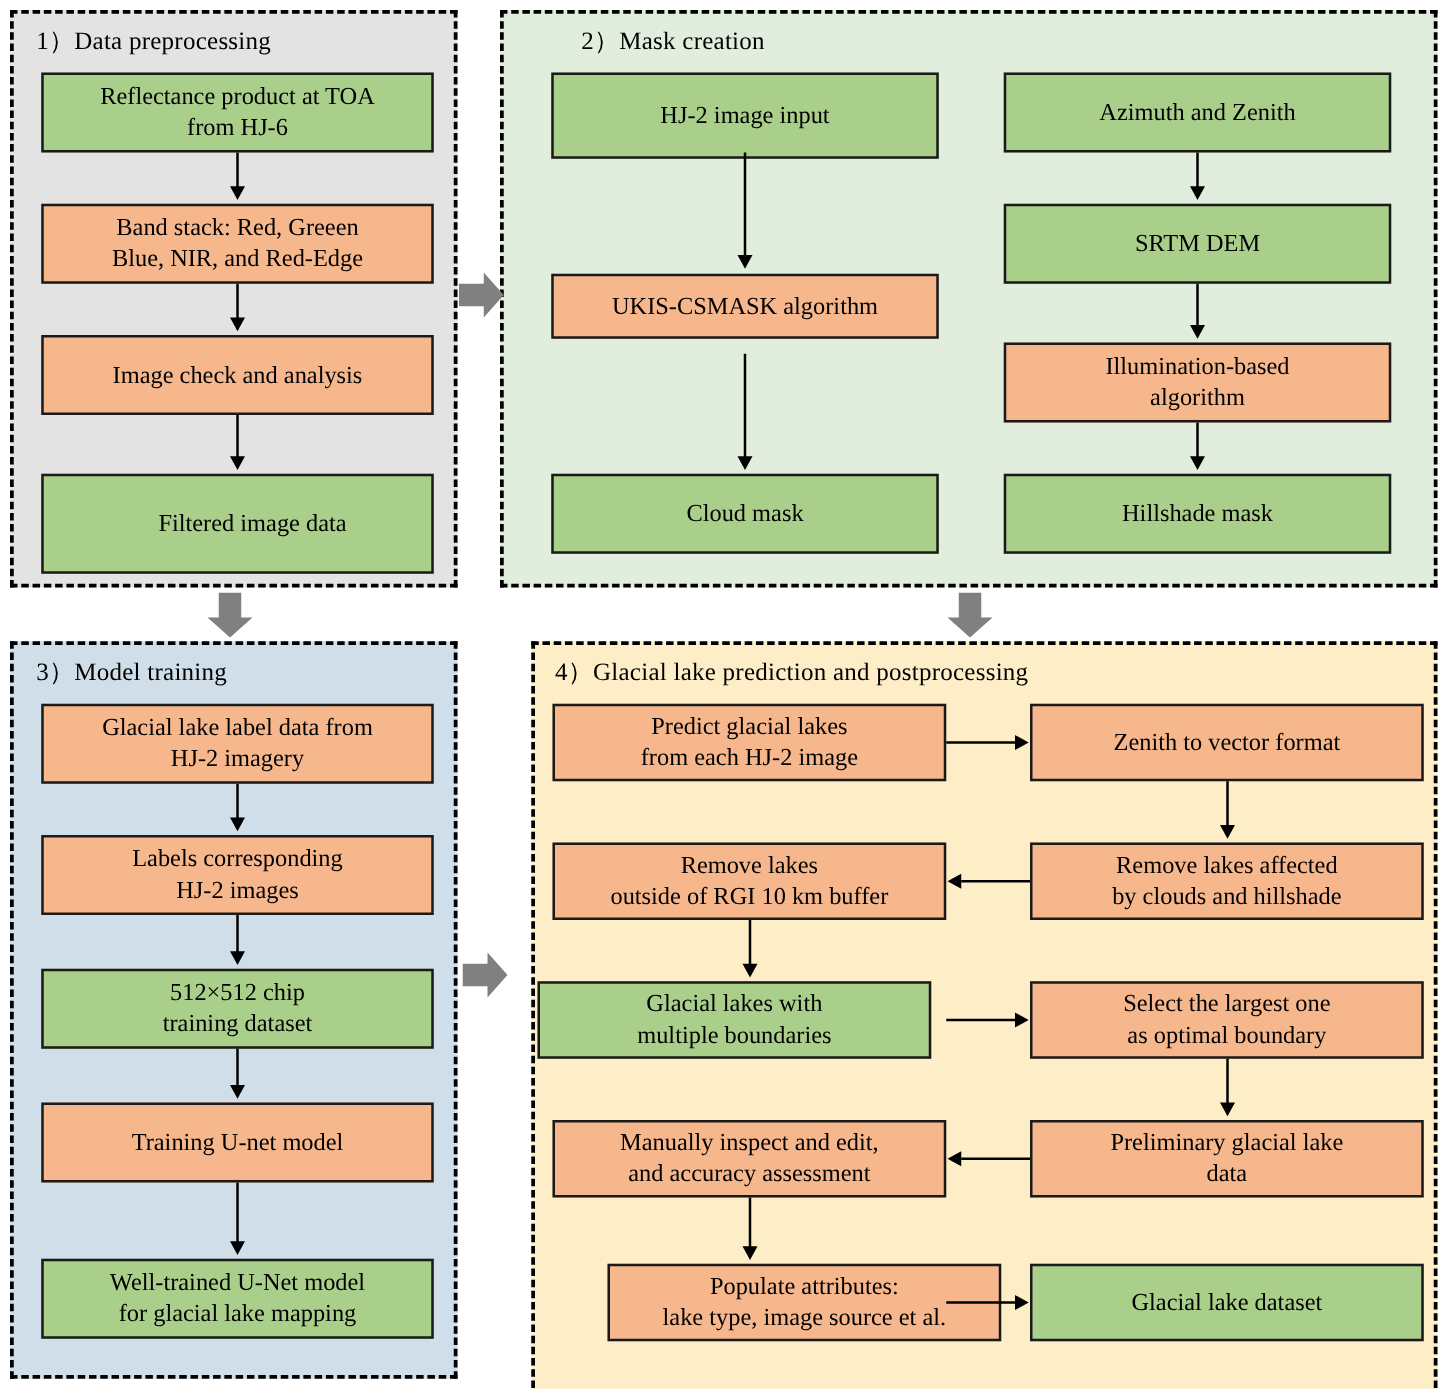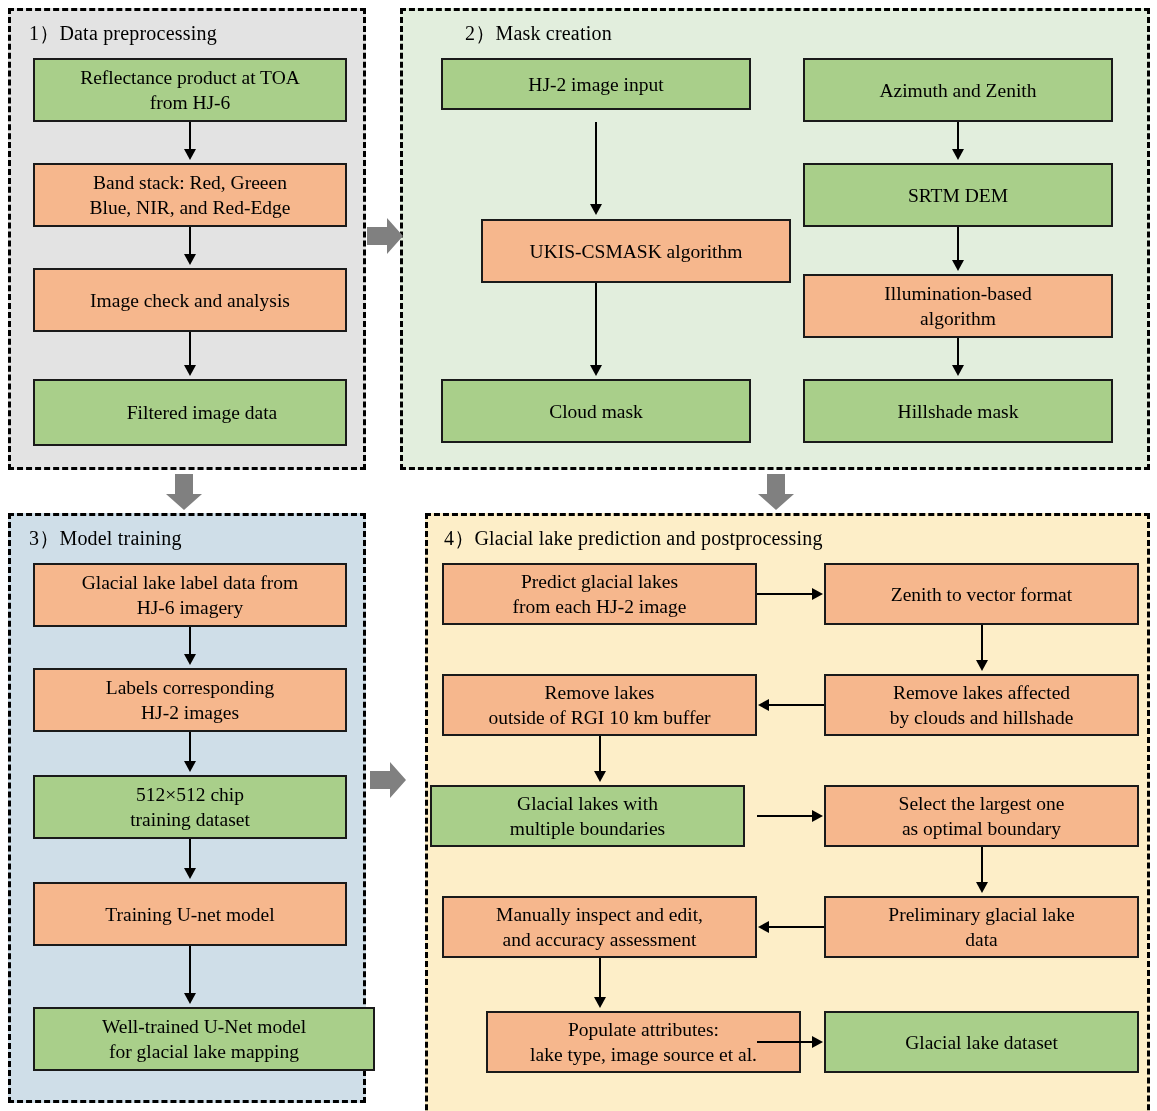--- a/index.html
+++ b/index.html
@@ -97,31 +97,31 @@
 
   <div class="node orange" style="left:22px; top:152px; width:314px; height:64px;">Band stack: Red, Greeen
 Blue, NIR, and Red-Edge</div>
   <div class="conn-v" style="left:178px; top:216px; height:30px;"></div>
   <div class="head-down" style="left:173px; top:243px;"></div>
 
   <div class="node orange" style="left:22px; top:257px; width:314px; height:64px;">Image check and analysis</div>
   <div class="conn-v" style="left:178px; top:321px; height:36px;"></div>
   <div class="head-down" style="left:173px; top:354px;"></div>
 
-  <div class="node green" style="left:22px; top:368px; width:314px; height:67px;padding-left:28px;">Filtered image data</div>
+  <div class="node green" style="left:22px; top:368px; width:314px; height:80px;padding-left:28px;">Filtered image data</div>
 </div>
 
 <div class="panel" style="left:400px; top:8px; width:750px; height:462px; background:#e2eedd;">
   <div class="panel-title" style="left:18px; top:10px;margin-left:44px;">2）Mask creation</div>
 
-  <div class="node green" style="left:38px; top:47px; width:310px; height:52px;font-family:Liberation Serif, serif;">HJ-2 image input</div>
+  <div class="node green" style="left:38px; top:47px; width:310px; height:69px;font-family:Liberation Serif, serif;">HJ-2 image input</div>
   <div class="conn-v" style="left:192px; top:111px; height:85px;"></div>
   <div class="head-down" style="left:187px; top:193px;"></div>
 
-  <div class="node orange" style="left:38px; top:208px; width:310px; height:64px;margin-left:40px;">UKIS-CSMASK algorithm</div>
+  <div class="node orange" style="left:38px; top:208px; width:310px; height:52px;">UKIS-CSMASK algorithm</div>
   <div class="conn-v" style="left:192px; top:272px; height:85px;"></div>
   <div class="head-down" style="left:187px; top:354px;"></div>
 
   <div class="node green" style="left:38px; top:368px; width:310px; height:64px;">Cloud mask</div>
 
   <div class="node green" style="left:400px; top:47px; width:310px; height:64px;">Azimuth and Zenith</div>
   <div class="conn-v" style="left:554px; top:111px; height:30px;"></div>
   <div class="head-down" style="left:549px; top:138px;"></div>
 
   <div class="node green" style="left:400px; top:152px; width:310px; height:64px;">SRTM DEM</div>
@@ -133,39 +133,39 @@
   <div class="conn-v" style="left:554px; top:327px; height:30px;"></div>
   <div class="head-down" style="left:549px; top:354px;"></div>
 
   <div class="node green" style="left:400px; top:368px; width:310px; height:64px;">Hillshade mask</div>
 </div>
 
 <div class="panel" style="left:8px; top:513px; width:358px; height:590px; background:#cfdee8;">
   <div class="panel-title" style="left:18px; top:10px;">3）Model training</div>
 
   <div class="node orange" style="left:22px; top:47px; width:314px; height:64px;">Glacial lake label data from
-HJ-6 imagery</div>
+HJ-2 imagery</div>
   <div class="conn-v" style="left:178px; top:111px; height:30px;"></div>
   <div class="head-down" style="left:173px; top:138px;"></div>
 
   <div class="node orange" style="left:22px; top:152px; width:314px; height:64px;">Labels corresponding
 HJ-2 images</div>
   <div class="conn-v" style="left:178px; top:216px; height:32px;"></div>
   <div class="head-down" style="left:173px; top:245px;"></div>
 
   <div class="node green" style="left:22px; top:259px; width:314px; height:64px;">512×512 chip
 training dataset</div>
   <div class="conn-v" style="left:178px; top:323px; height:32px;"></div>
   <div class="head-down" style="left:173px; top:352px;"></div>
 
   <div class="node orange" style="left:22px; top:366px; width:314px; height:64px;">Training U-net model</div>
   <div class="conn-v" style="left:178px; top:430px; height:50px;"></div>
   <div class="head-down" style="left:173px; top:477px;"></div>
 
-  <div class="node green" style="left:22px; top:491px; width:342px; height:64px;">Well-trained U-Net model
+  <div class="node green" style="left:22px; top:491px; width:314px; height:64px;">Well-trained U-Net model
 for glacial lake mapping</div>
 </div>
 
 <div class="panel" style="left:425px; top:513px; width:725px; height:678px; background:#fdeec8;">
   <div class="panel-title" style="left:16px; top:10px;">4）Glacial lake prediction and postprocessing</div>
 
   <div class="node orange" style="left:14px; top:47px; width:315px; height:62px;">Predict glacial lakes
 from each HJ-2 image</div>
   <div class="conn-h" style="left:329px; top:77px; width:57px;"></div>
   <div class="head-right" style="left:384px; top:72px;"></div>

